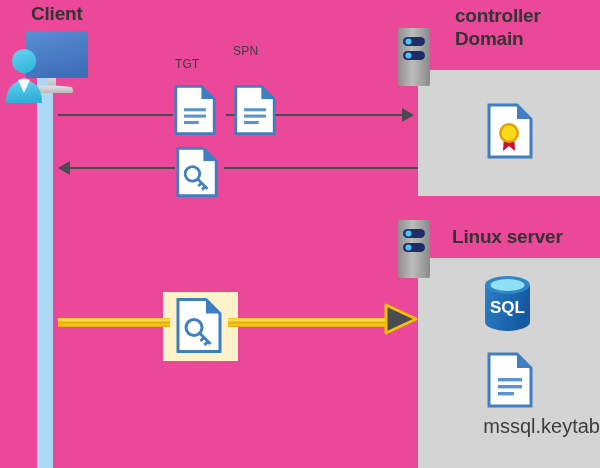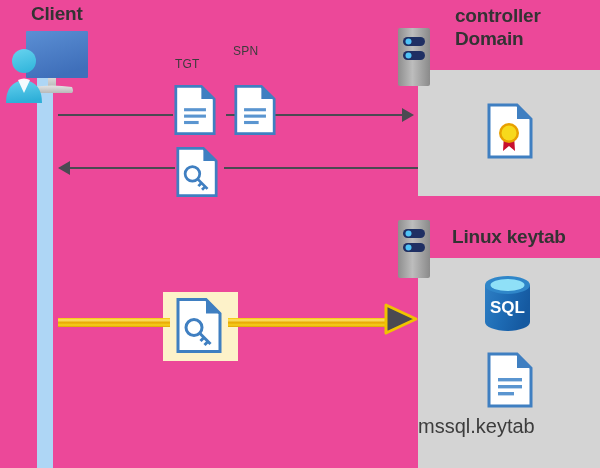--- a/index.html
+++ b/index.html
@@ -86,21 +86,21 @@
     font-size: 12px;
     color: #3c3c3c;
     letter-spacing: 0.2px;
   }
   #tgt-label { left: 175px; top: 57px; }
   #spn-label { left: 233px; top: 44px; }
 
   #keytab-label {
     position: absolute;
     left: 418px; top: 415px; width: 182px;
-    text-align: left;
+    text-align: right;
     font-size: 20px;
     color: #3c3c3c;
   }
 
   svg { display: block; overflow: visible; }
 </style>
 </head>
 <body>
 
 <div id="diagram">
@@ -173,21 +173,21 @@
       <path d="M2 2 h28 l14 14 v38 h-42 z" fill="#ffffff" stroke="#3f7fc1" stroke-width="3"></path>
       <path d="M30 2 l14 14 h-14 z" fill="#3f7fc1"></path>
 
       <path d="M17 32 l-1 16 l6 -5 l6 5 l-1 -16 z" fill="#c8102e"></path>
 
       <circle cx="22" cy="30" r="10" fill="#e8a000"></circle>
       <circle cx="22" cy="30" r="7.5" fill="#f7d91c"></circle>
     </svg>
   </div>
 
-  <div class="node-title" id="lnx-title">Linux keytab</div>
+  <div class="node-title" id="lnx-title">Linux server</div>
 
   <div class="rack" style="left:398px; top:220px;">
     <svg width="32" height="58" viewBox="0 0 32 58">
       <rect x="0" y="0" width="32" height="58" rx="2" fill="url(#rackGradA)"></rect>
       <rect x="5" y="9" width="22" height="9" rx="4.5" fill="#1f2f63"></rect>
       <circle cx="10.5" cy="13.5" r="3" fill="#4fc3f7"></circle>
       <rect x="5" y="23" width="22" height="9" rx="4.5" fill="#1f2f63"></rect>
       <circle cx="10.5" cy="27.5" r="3" fill="#4fc3f7"></circle>
     </svg>
   </div>

